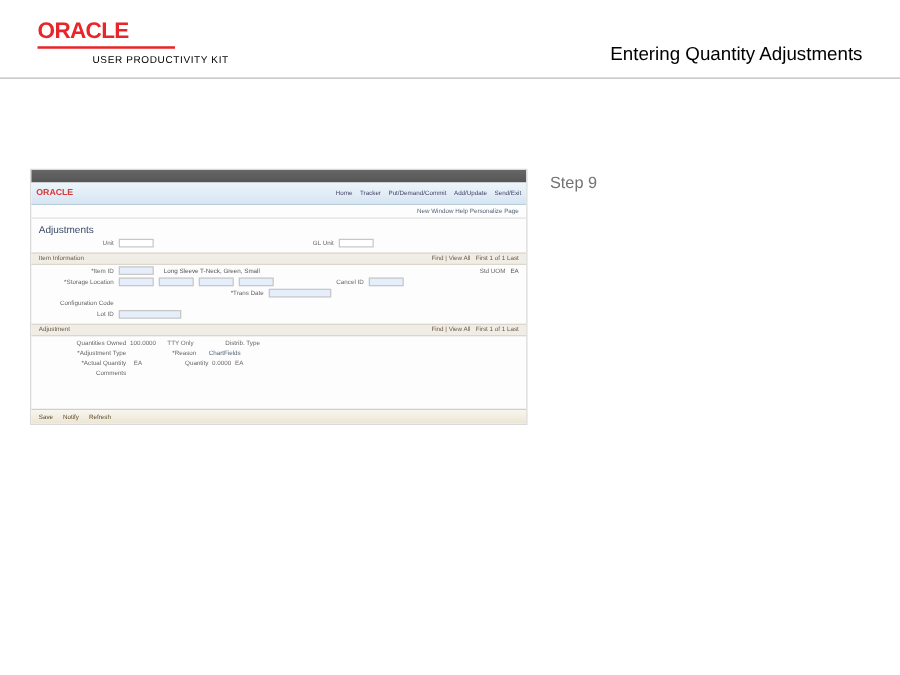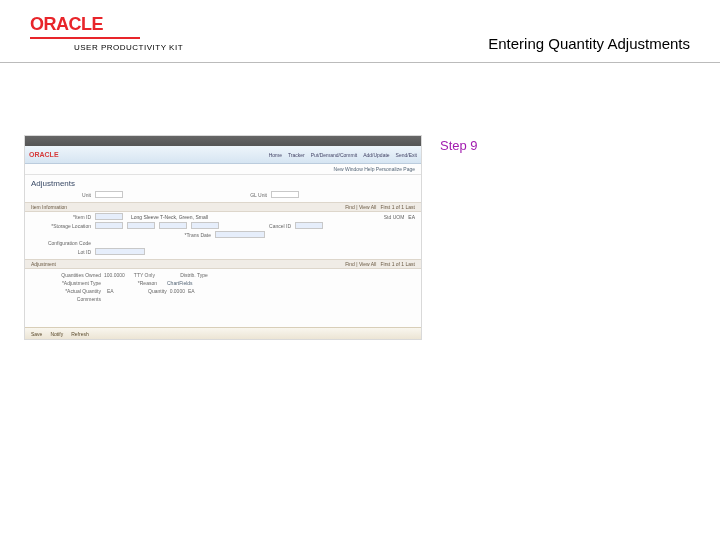--- a/index.html
+++ b/index.html
@@ -158,21 +158,21 @@
     align-items: center;
     gap: 8px;
     padding: 0 6px;
     font-size: 5px;
     color: #5a4a2c;
   }
   .instructions {
     width: 248px;
     font-size: 13px;
     line-height: 1.35;
-    color: #a21caf;
+    color: #737373;
     padding-top: 2px;
   }
   .step-label {
     margin-bottom: 14px;
   }
   .body-text strong { font-weight: bold; }
 </style>
 </head>
 <body>
 

